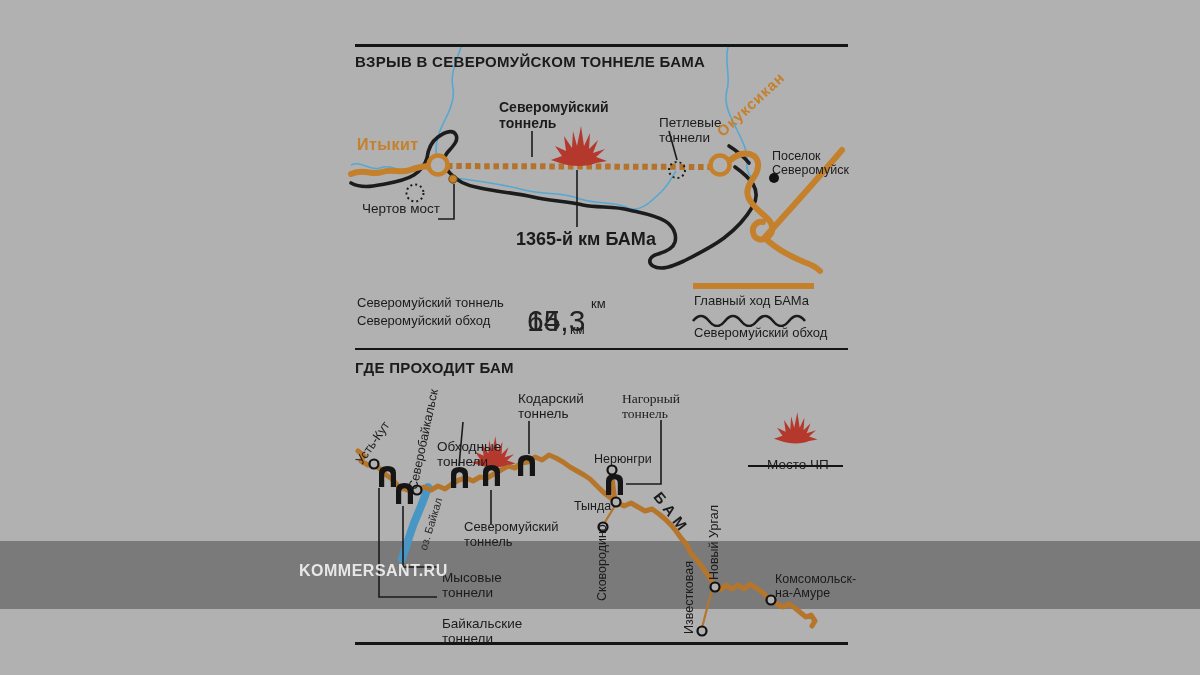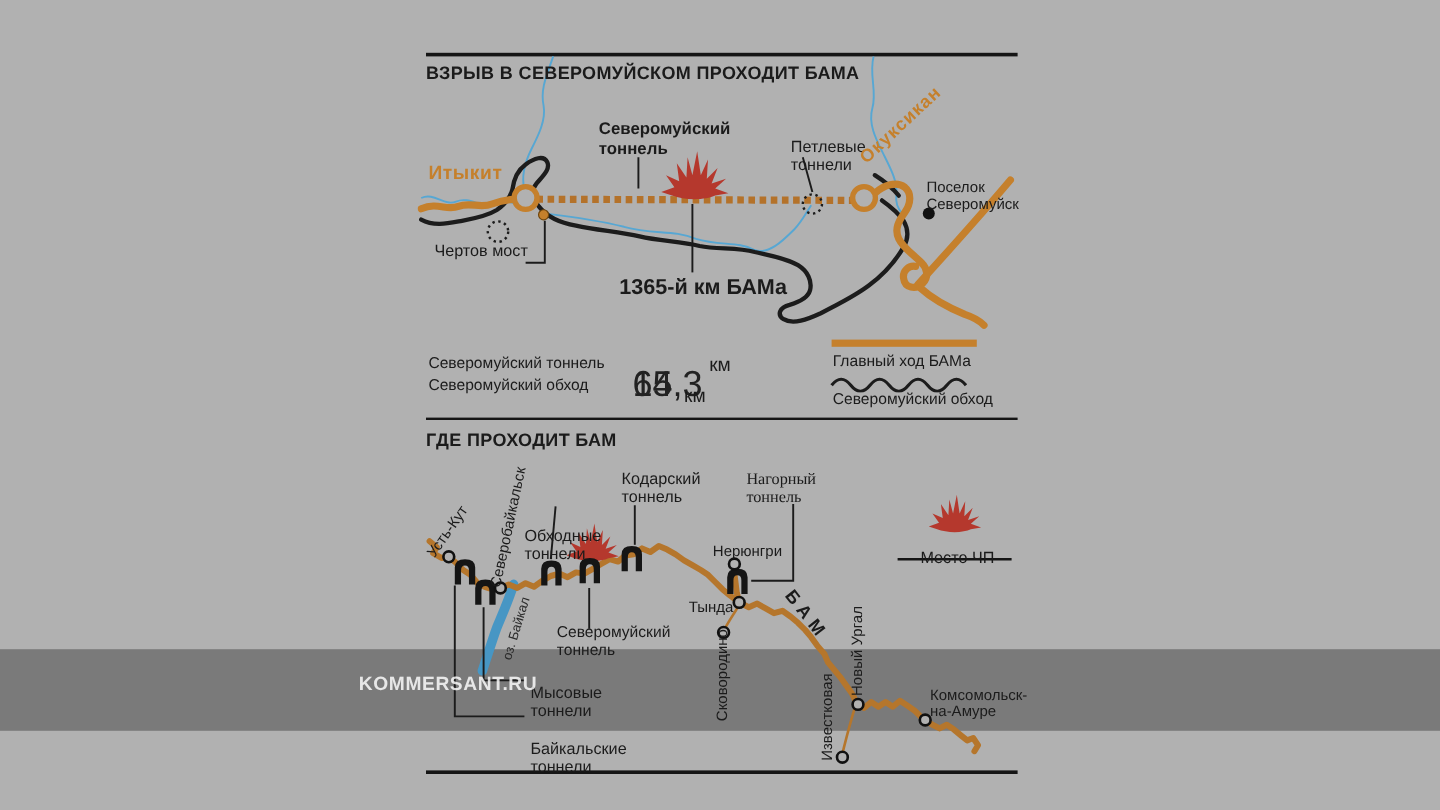--- a/index.html
+++ b/index.html
@@ -10,40 +10,40 @@
   .svgmap{position:absolute;}
   .ttl{position:absolute;font-size:15px;font-weight:700;letter-spacing:.3px;white-space:nowrap;}
   .lbl{position:absolute;font-size:13.5px;line-height:1.12;white-space:nowrap;}
   .wrap{white-space:normal;}
   .b{font-weight:700;}
   .sm{font-size:12.5px;}
   .orange{color:#c5802c;}
   .rot{transform-origin:0 0;}
   .stat-label{position:absolute;font-size:13px;white-space:nowrap;}
   .stat-value{position:absolute;font-size:30px;color:#222;white-space:nowrap;}
-  .stat-unit{position:absolute;font-size:16px;white-space:nowrap;}
+  .stat-unit{position:absolute;font-size:13px;white-space:nowrap;}
   .legbar{position:absolute;left:693px;top:283px;width:121px;height:6px;background:#c5802c;}
   .wm-logo{position:absolute;left:296px;top:487px;font-family:"DejaVu Serif",serif;font-weight:700;
            font-size:54px;color:rgba(255,255,255,.78);letter-spacing:1px;white-space:nowrap;}
   .wm-site{position:absolute;left:299px;top:562px;font-weight:700;font-size:16px;
            color:rgba(255,255,255,.82);letter-spacing:.5px;white-space:nowrap;}
   .z1{z-index:1}.z2{z-index:2}.z5{z-index:5}
 </style>
 </head>
 <body>
 
 <div class="stage">
 
   <div class="band"></div>
 
   <div class="hline z1" style="left:355px;top:44px;width:493px;height:3px;"></div>
   <div class="hline z1" style="left:355px;top:348px;width:493px;height:2px;"></div>
   <div class="hline z1" style="left:355px;top:642px;width:493px;height:3px;"></div>
 
-  <div class="ttl z2" style="left:355px;top:53px;">ВЗРЫВ В СЕВЕРОМУЙСКОМ ПРОХОДИТ БАМА</div>
+  <div class="ttl z2" style="left:355px;top:53px;">ВЗРЫВ В СЕВЕРОМУЙСКОМ ТОННЕЛЕ БАМА</div>
   <div class="ttl z2" style="left:355px;top:359px;">ГДЕ ПРОХОДИТ БАМ</div>
 
   <svg class="svgmap z1" style="left:348px;top:45px;" width="502" height="235" viewBox="348 45 502 235">
 
     <g stroke="#57a7d3" stroke-width="1.6" fill="none">
       <path d="M461,47 C456,62 450,74 453,88 C455,100 449,112 443,124 C438,134 434,146 437,158 C438,163 441,166 444,168"></path>
       <path d="M351,165 C362,160 370,172 380,168 C392,163 402,175 414,170 C424,166 430,170 436,172"></path>
       <path d="M728,47 C724,62 731,76 727,90 C723,104 731,118 737,130 C743,142 748,152 747,162 C746,170 749,175 752,178"></path>
       <path d="M455,178 C480,181 500,184 520,189 C545,196 560,191 580,199 C600,205 615,201 628,208 C640,213 652,201 662,191 C668,185 672,177 676,171"></path>
     </g>

